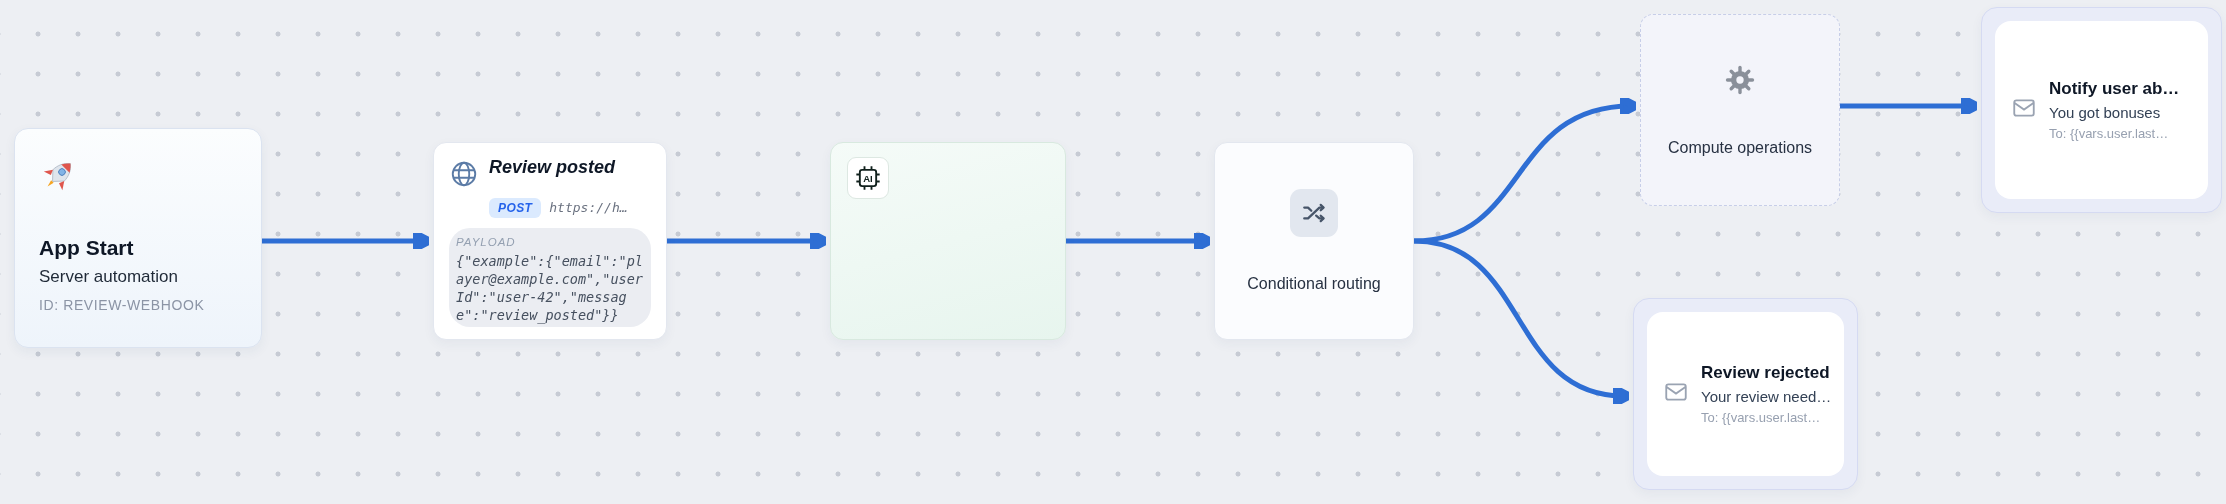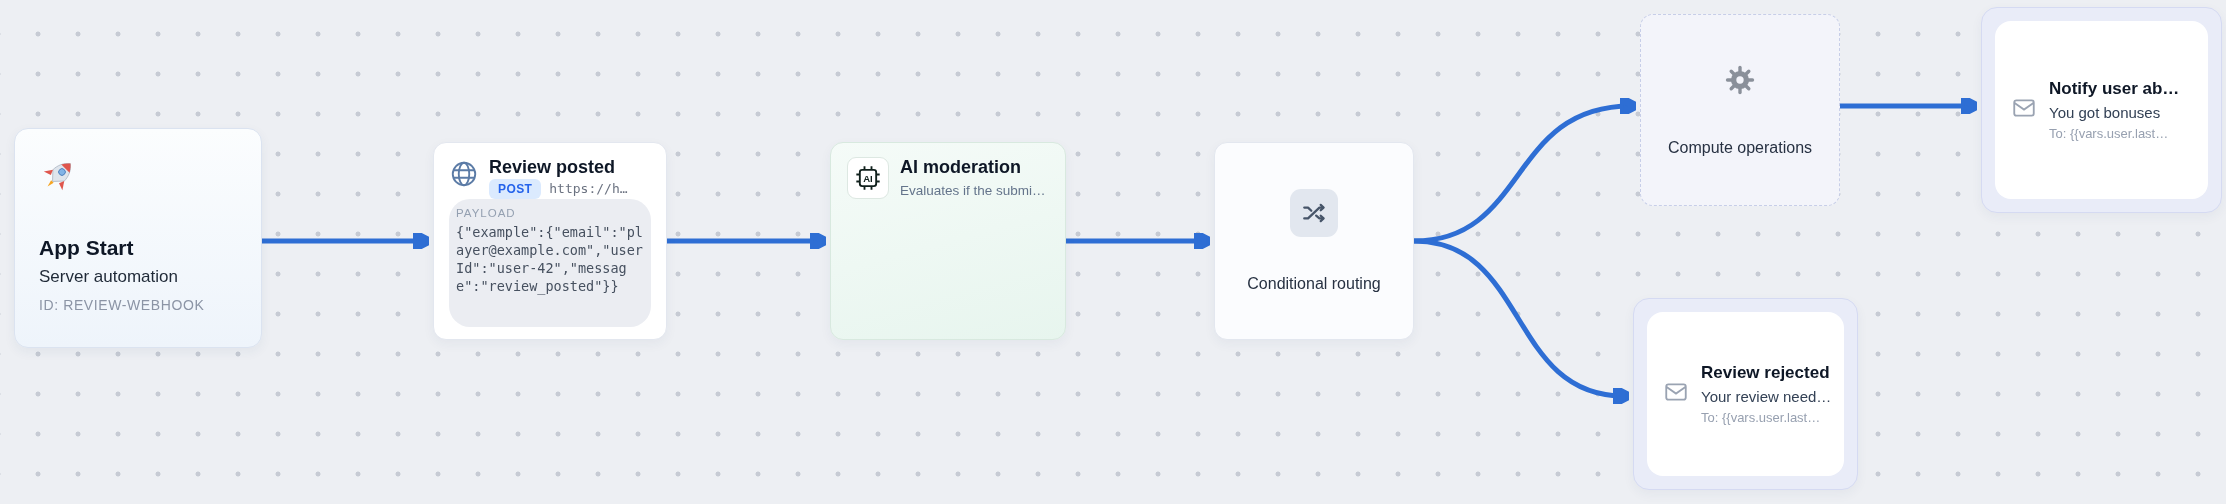--- a/index.html
+++ b/index.html
@@ -35,26 +35,26 @@
 
   
   .card{
     background:#ffffff;border:1.5px solid #e3e7ef;border-radius:13px;
     box-shadow:0 4px 12px rgba(40,60,100,.05);
   }
 
   
   .node-review-posted{
     left:433px;top:142px;width:234px;height:198px;
-    padding:14px 15px 12px 15px;display:flex;flex-direction:column;
+    padding:14px 15px 12px 15px;display:flex;flex-direction:column;gap:10px;font-style:italic;
   }
   .rp-header{display:flex;gap:10px;align-items:flex-start;}
   .rp-header .globe{flex:0 0 auto;margin-top:2px;}
   .rp-title{font-size:18px;font-weight:bold;color:#0e1726;line-height:1.15;}
-  .rp-sub{display:flex;align-items:center;gap:8px;margin-top:1px;}
+  .rp-sub{display:flex;align-items:center;gap:8px;margin-top:20px;}
   .badge-post{
     background:#dbeafe;color:#2563eb;font-size:12px;font-weight:bold;
     letter-spacing:.4px;padding:3px 9px;border-radius:6px;
   }
   .rp-url{font-family:"DejaVu Sans Mono",monospace;font-size:13px;color:#6b7280;}
   .payload{
     flex:1;overflow:hidden;background:#ebedf2;border-radius:21px;
     padding:8px 7px;min-height:0;
   }
   .payload-label{font-size:11.5px;color:#94a0b1;letter-spacing:1px;margin-bottom:4px;}
@@ -182,24 +182,20 @@
 
   <div class="node node-ai">
     <div class="ai-header">
       <span class="ai-chip">
         <svg viewBox="0 0 24 24" width="28" height="28">
           <rect x="5" y="5" width="14" height="14" rx="2" fill="none" stroke="#10201c" stroke-width="1.6"></rect>
           <text x="12" y="15.6" font-size="8.2" font-weight="bold" text-anchor="middle" fill="#10201c" font-family="Liberation Sans, sans-serif">AI</text>
           <path d="M9 2v3 M15 2v3 M9 19v3 M15 19v3 M2 9h3 M2 15h3 M19 9h3 M19 15h3" stroke="#10201c" stroke-width="1.6"></path>
         </svg>
       </span>
-      <div>
-        <div class="ai-title">AI moderation</div>
-        <div class="ai-sub">Evaluates if the submi…</div>
-      </div>
     </div>
   </div>
 
   <div class="node card node-router">
     <div class="router-iconbox">
       <svg viewBox="0 0 24 24" width="26" height="26" fill="none" stroke="#475569" stroke-width="2.1" stroke-linecap="round" stroke-linejoin="round">
         <path d="M3 17h3.5L17 7h3.5"></path>
         <path d="M3 7h3.5l3 2.9"></path>
         <path d="M14 14.4 17 17h3.5"></path>
         <path d="M18.2 4.5 20.8 7l-2.6 2.5"></path>

